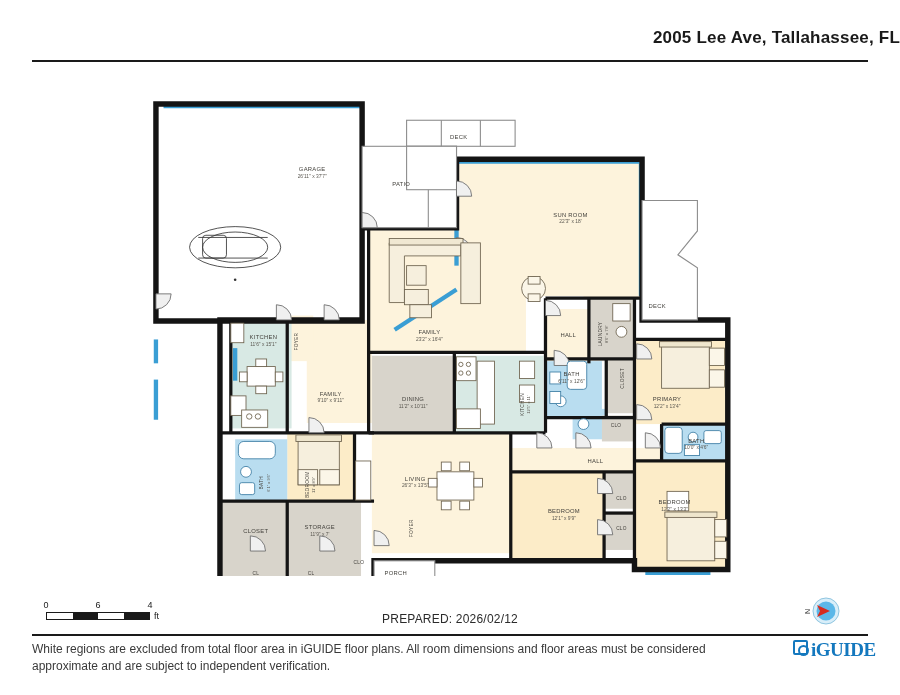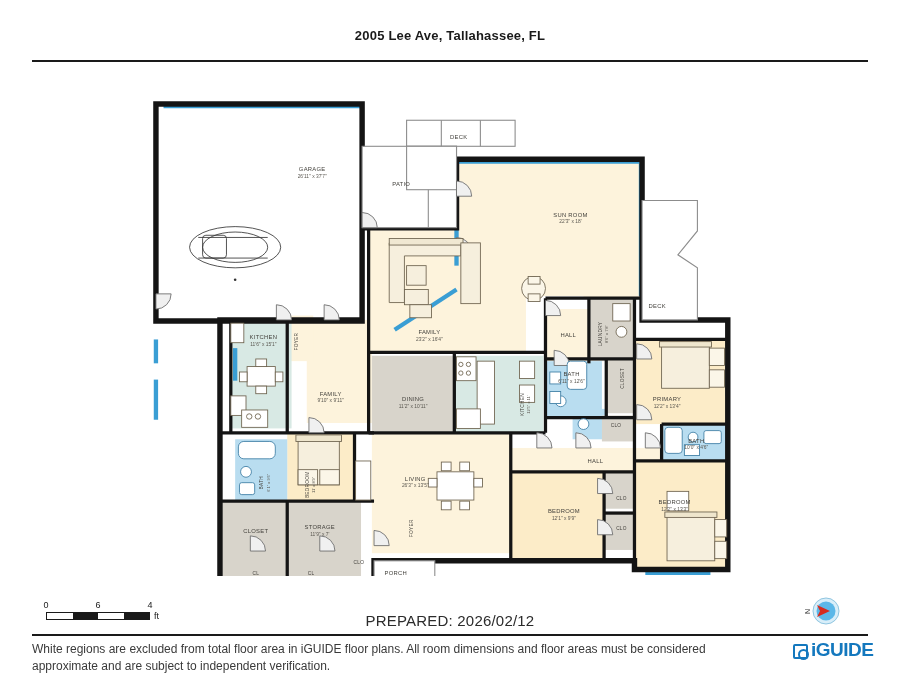--- a/index.html
+++ b/index.html
@@ -6,22 +6,22 @@
   html, body { margin:0; padding:0; }
   body {
     width:900px; height:695px;
     background:#ffffff;
     font-family:"Liberation Sans", sans-serif;
     color:#1a1a1a;
     position:relative;
     overflow:hidden;
   }
   #page-title {
-    text-align:center;
-    font-size:13px;
+    text-align:right;
+    font-size:17px;
     font-weight:bold;
     letter-spacing:0.2px;
     padding-top:28px;
   }
   #title-rule {
     position:absolute;
     left:32px; right:32px; top:60px;
     height:2px; background:#1a1a1a;
   }
   #plan-stage {
@@ -58,37 +58,37 @@
     height:8px; width:104px; border:1px solid #1a1a1a; display:flex;
   }
   #scale-bar i { flex:1 1 0; display:block; }
   #scale-bar i:nth-child(odd) { background:#ffffff; }
   #scale-bar i:nth-child(even) { background:#1a1a1a; }
   #scale-unit {
     position:absolute; left:108px; top:11px; font-size:9px;
   }
   #prepared {
     position:absolute; left:0; right:0; top:612px;
-    text-align:center; font-size:15px; color:#2b2b2b;
+    text-align:center; font-size:12px; color:#2b2b2b;
     letter-spacing:0.2px;
   }
   #compass {
     position:absolute; left:800px; top:594px; width:44px; height:40px;
   }
   #footer-rule {
     position:absolute; left:32px; right:32px; top:634px;
     height:1.5px; background:#1a1a1a;
   }
   #disclaimer {
     position:absolute; left:32px; top:641px; right:150px;
     font-size:12px; color:#3a3a3a; line-height:1.4;
   }
   #iguide-logo {
     position:absolute; left:793px; top:640px;
-    display:flex; align-items:flex-end; gap:3px;
+    display:flex; align-items:flex-start; gap:3px;font-family:Liberation Serif, serif;
   }
   #iguide-mark {
     width:15px; height:15px; border:2px solid #1478be;
     border-radius:2px; position:relative; background:#fff;
   }
   #iguide-mark::after {
     content:""; position:absolute; left:3px; top:3px;
     width:7px; height:7px; border-radius:50%;
     border:2px solid #1478be;
   }

